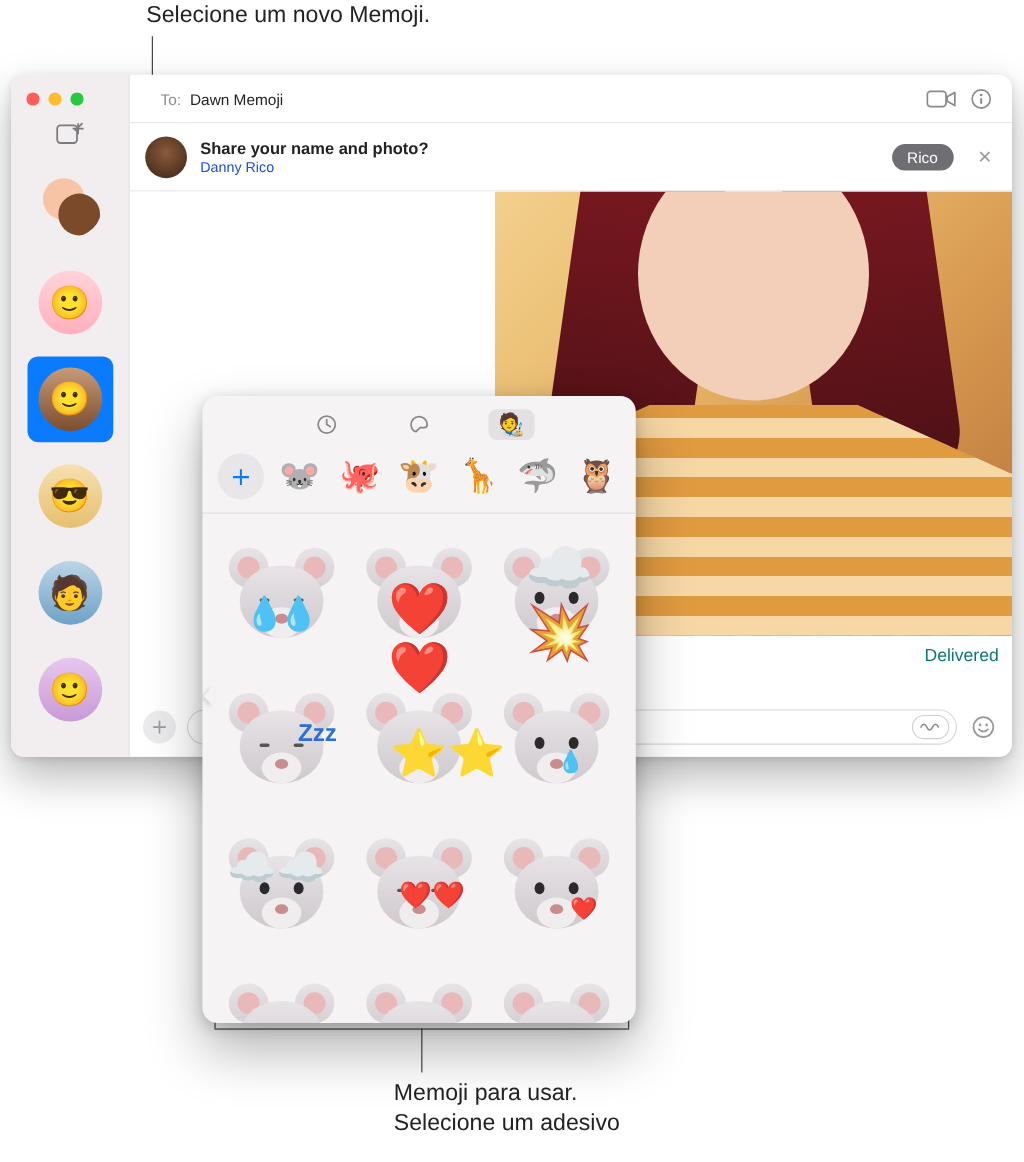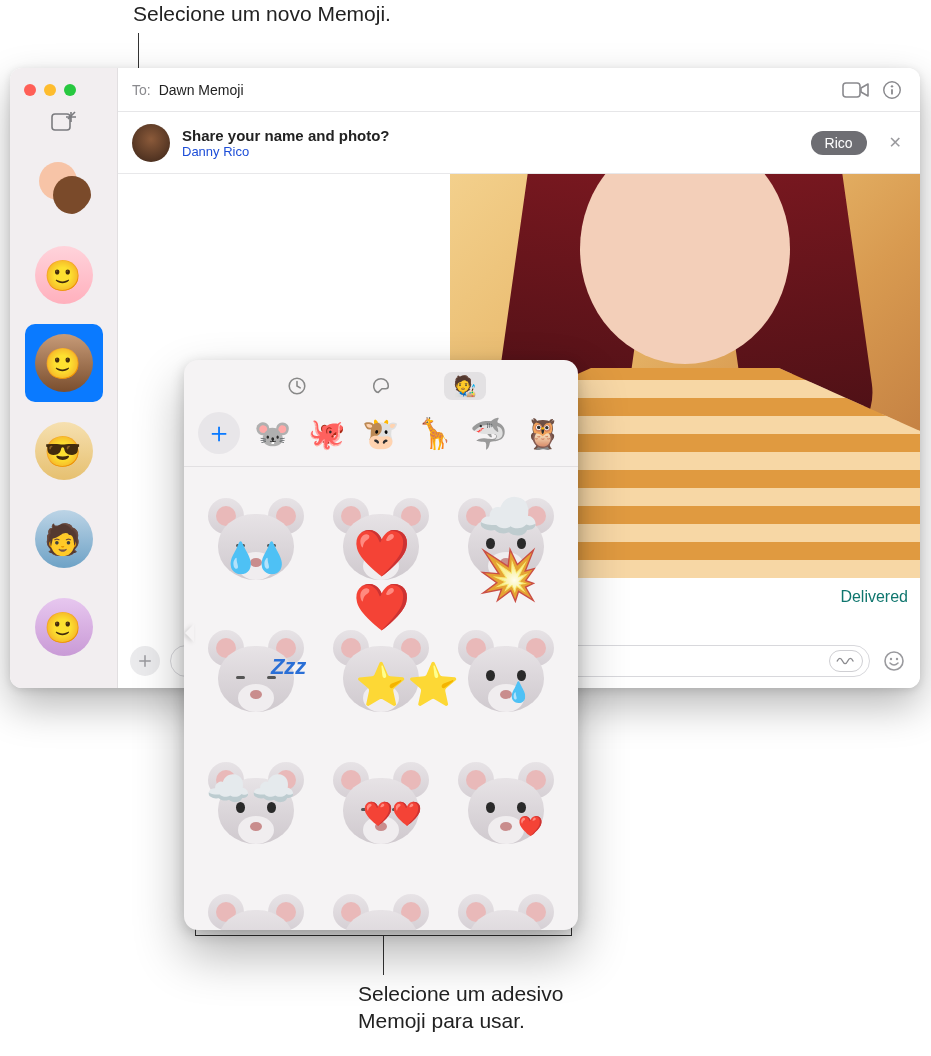--- a/index.html
+++ b/index.html
@@ -141,21 +141,21 @@
     background: #fff;
   }
   .header {
     height: 44px;
     border-bottom: 1px solid #e6e6e8;
     display: flex;
     align-items: center;
     padding: 0 14px;
     gap: 8px;
   }
-  .header .to-label { color: #8a8a8e; font-size: 14px; }
+  .header .to-label { color: #8a8a8e; font-size: 14px; margin-left: 14px; }
   .header .to-name { color: #222; font-size: 14px; }
   .header .spacer { flex: 1; }
   .hdr-icon {
     width: 28px; height: 22px; color: #8a8a8e;
     display:flex;align-items:center;justify-content:center;
   }
 
   .banner {
     display: flex;
     align-items: center;
@@ -319,41 +319,41 @@
     background:#c98d8d;border-radius:50%;
   }
   .mouse .eye{position:absolute;width:9px;height:11px;background:#2a2a2a;border-radius:50%;top:42px;}
   .mouse .eye.l{left:28px;} .mouse .eye.r{right:28px;}
   .mouse .eye.closed{height:3px;border-radius:3px;top:48px;background:#555;}
   .overlay{position:absolute;font-size:30px;}
   .overlay.tears{left:14px;top:44px;}
   .overlay.tears2{right:14px;top:44px;}
   .overlay.hearteyes{left:20px;top:30px;font-size:46px;letter-spacing:-6px;}
   .overlay.boom{left:20px;top:-8px;font-size:50px;filter:grayscale(0.3);}
-  .overlay.zzz{right:-2px;top:26px;font-size:22px;color:#2a6fd6;font-weight:700;font-style:italic;}
+  .overlay.zzz{right:-2px;top:26px;font-size:22px;color:#2a6fd6;font-weight:700;}
   .overlay.stars{left:22px;top:32px;font-size:42px;}
   .overlay.tear{right:22px;top:52px;font-size:20px;}
   .overlay.clouds{left:-2px;top:8px;font-size:36px;filter:grayscale(0.2);}
   .overlay.heartsk{left:30px;top:40px;font-size:24px;}
   .overlay.heartcheek{right:10px;top:54px;font-size:20px;}
 
   svg { display:block; }
 </style>
 </head>
 <body>
 
 <div class="callout-top">Selecione um novo Memoji.</div>
 <div class="callout-line-top"></div>
 <div class="callout-line-top-h"></div>
 
 <div class="callout-bot-bracket"></div>
 <div class="callout-bot-line-v"></div>
 <div class="callout-bot">
+  <div>Memoji para usar.</div>
   <div>Selecione um adesivo</div>
-  <div>Memoji para usar.</div>
 </div>
 
 <div class="window">
 
   <div class="sidebar">
     <div class="traffic">
       <span class="tl-red"></span>
       <span class="tl-yel"></span>
       <span class="tl-grn"></span>
     </div>

